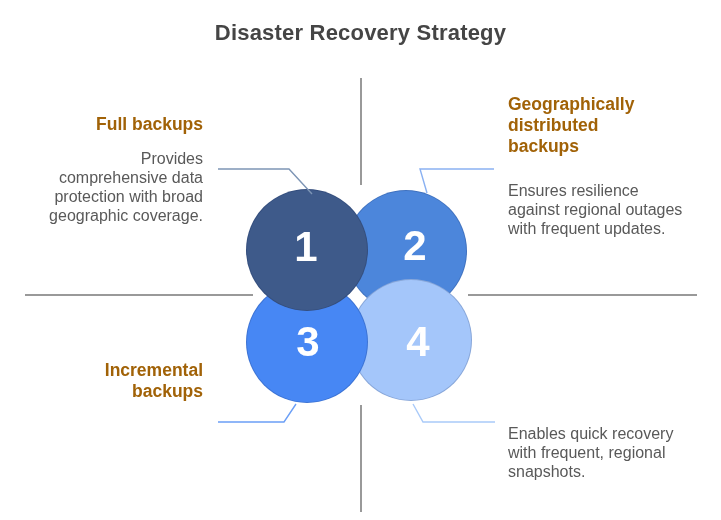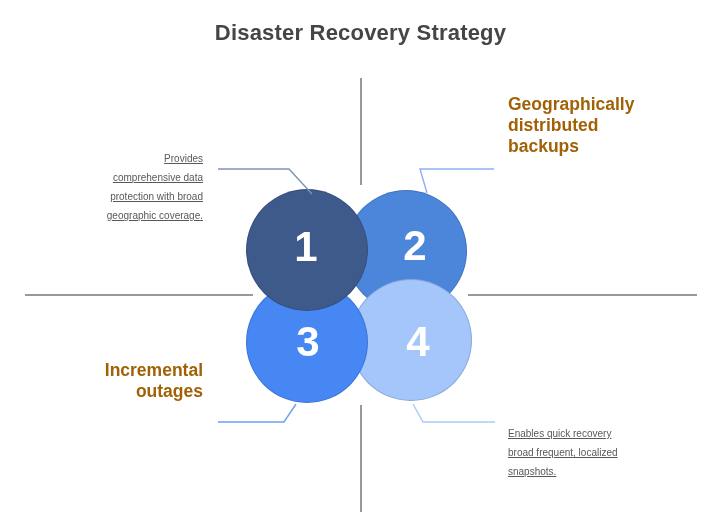--- a/index.html
+++ b/index.html
@@ -78,25 +78,24 @@
   .q-heading {
     position: absolute;
     font-weight: bold;
     font-size: 17.5px;
     line-height: 21px;
     color: #a16207;
     white-space: pre-line;
   }
   .q-desc {
     position: absolute;
-    font-size: 10px;
+    font-size: 16px;
     line-height: 19px;
     color: #595959;
     white-space: pre-line;
-    text-decoration: underline;
   }
   .align-right { text-align: right; right: 518px; width: 190px; }
   .align-left  { text-align: left;  left: 508px;  width: 185px; }
 
   .qh1 { top: 114px; }
   .qd1 { top: 149px; }
   .qh2 { top: 94px; }
   .qd2 { top: 181px; }
   .qh3 { top: 360px; }
   .qd3 { top: 424px; }
@@ -125,29 +124,33 @@
   <div class="circle-number n3">3</div>
   <div class="circle-number n4">4</div>
 
   <svg class="connectors" width="721" height="520" viewBox="0 0 721 520">
     <polyline points="218,169 289,169 312,194" fill="none" stroke-width="1.4" stroke="#7D95B5"></polyline>
     <polyline points="494,169 420,169 427,193" fill="none" stroke-width="1.4" stroke="#8AB1F2"></polyline>
     <polyline points="218,422 284,422 296,404" fill="none" stroke-width="1.4" stroke="#6B9FF6"></polyline>
     <polyline points="495,422 423,422 413,404" fill="none" stroke-width="1.4" stroke="#A9CAF9"></polyline>
   </svg>
 
+  <div class="q-heading align-right qh1">Full backups</div>
   <div class="q-desc align-right qd1">Provides
 comprehensive data
 protection with broad
 geographic coverage.</div>
 
   <div class="q-heading align-left qh2">Geographically
 distributed
 backups</div>
+  <div class="q-desc align-left qd2">Ensures resilience
+against regional outages
+with frequent updates.</div>
 
   <div class="q-heading align-right qh3">Incremental
-outages</div>
+backups</div>
 
   <div class="q-desc align-left qd4">Enables quick recovery
-broad frequent, localized
+with frequent, regional
 snapshots.</div>
 
 </div>
 
 </body></html>

